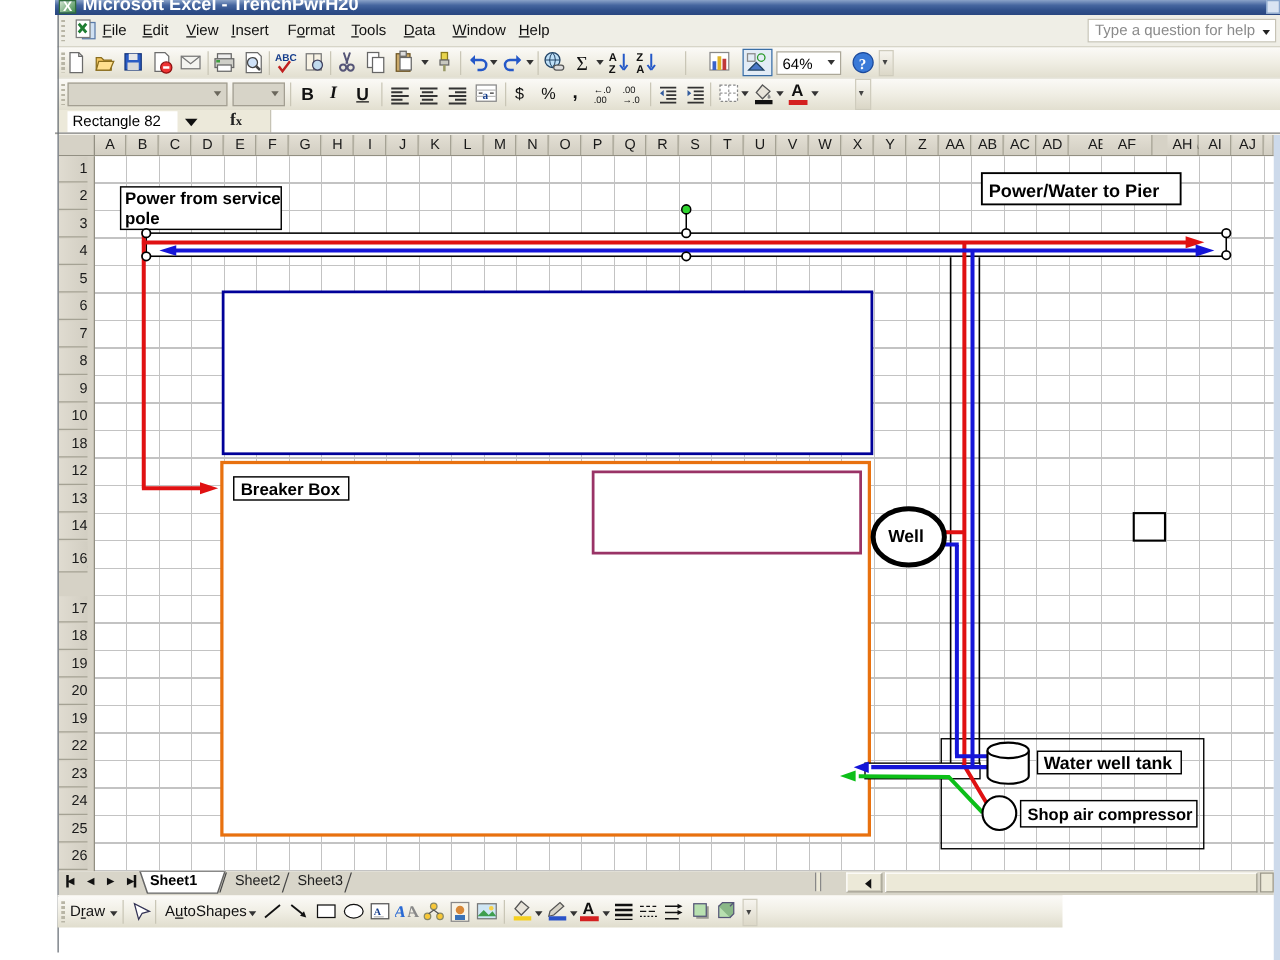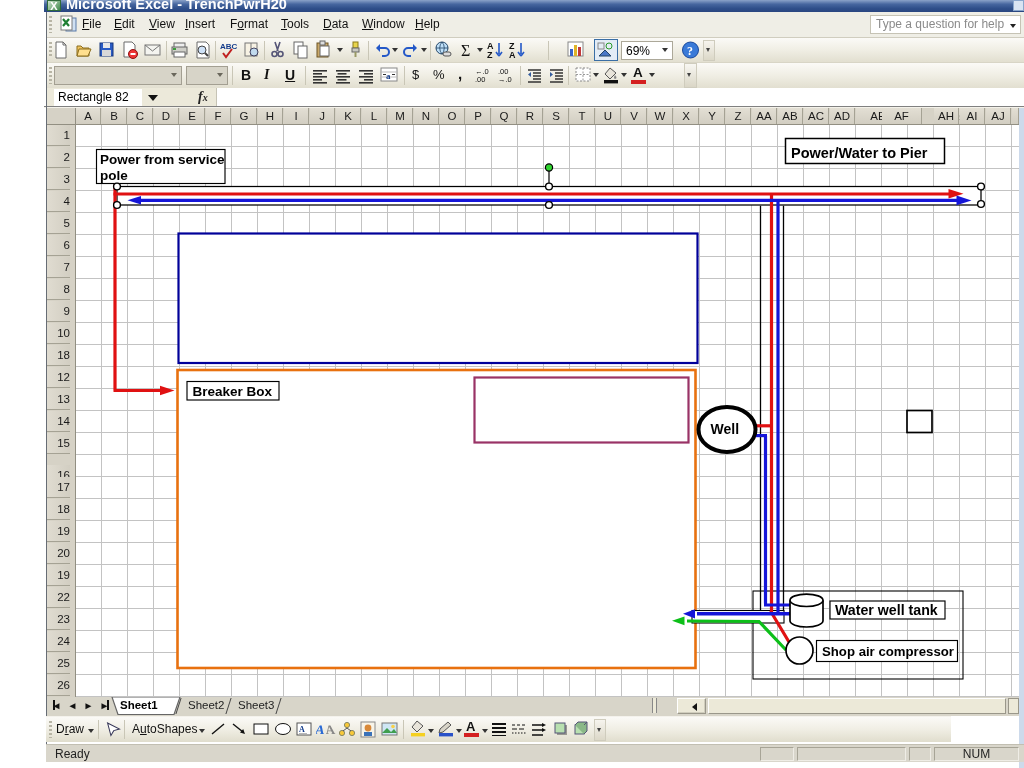--- a/index.html
+++ b/index.html
@@ -32,22 +32,22 @@
  background:repeating-linear-gradient(#b8b5a5 0 2px,transparent 2px 4px)}
 .tsep{position:absolute;width:1px;top:3px;height:19px;background:#c9c6b6}
 .dda{position:absolute;width:0;height:0;border:3px solid transparent;border-top:4px solid #333}
 .combo{position:absolute;top:3px;height:19px;background:#fff;border:1px solid #aca899}
 
 #namebox{left:54px;top:89px;width:88px;height:17px;background:#fff;font-size:12px;
  line-height:17px;padding-left:4px;color:#000}
 #namedd{left:145px;top:89px;width:16px;height:17px}
 #namedd:after{content:"";position:absolute;left:3px;top:6px;width:0;height:0;
  border:5px solid transparent;border-top:6px solid #111}
-#fxg{left:198px;top:89px;width:20px;height:17px;font-family:"Liberation Serif",serif;
- font-style:italic;font-weight:bold;font-size:14px;color:#222}
+#fxg{left:184px;top:89px;width:20px;height:17px;font-family:"Liberation Serif",serif;
+ font-weight:bold;font-size:14px;color:#222}
 #ffield{left:216px;top:88px;width:808px;height:18px;background:#fff;border-left:1px solid #c6c3b5}
 
 #corner{left:47px;top:108px;width:29px;height:17px;background:#d6d2c6;
  border-right:1.5px solid #928f82;border-bottom:1.5px solid #928f82}
 #colhdrs{left:76px;top:108px;width:943px;height:17px;background:#d6d2c6;overflow:hidden;
  border-bottom:1.5px solid #928f82}
 .ch{position:absolute;top:0;height:16px;border-right:1px solid #a5a294;color:#1a1a1a;
  font-size:11.5px;text-align:center;line-height:16px;
  background:linear-gradient(#e3dfd4,#d2cec2)}
 #rowhdrs{left:47px;top:125px;width:29px;height:572px;background:#d6d2c6;overflow:hidden;
@@ -56,21 +56,21 @@
  color:#1a1a1a;font-size:11.5px;text-align:right;line-height:20px;
  background:linear-gradient(90deg,#e0dcd1,#d2cec2)}
 #grid{left:76px;top:125px;width:943px;height:572px;background:#fff;
  background-image:
   repeating-linear-gradient(to right,transparent 0 25px,#c3c3c3 25px 26px),
   repeating-linear-gradient(to bottom,transparent 0 21px,#c3c3c3 21px 22px);}
 #winL{left:46px;top:12px;width:1px;height:750px;background:#676d75}
 #winR{left:1019px;top:108px;width:5px;height:660px;background:#cddaeb}
 
 #tabrow{left:47px;top:697px;width:972px;height:19px;background:#d8d5c9}
-#drawbar{left:46px;top:716px;width:905px;height:26px;
+#drawbar{left:46px;top:716px;width:804px;height:26px;
  background:linear-gradient(#fbfaf7,#f0eee4 50%,#e0ddcd);border-top:1px solid #f4f2ec}
 #statusbar{left:46px;top:744px;width:978px;height:18px;background:#d9d6cb;
  border-top:1px solid #c2bfb2;font-size:12px;color:#222}
 .sunken{position:absolute;top:2px;height:14px;border:1px solid #a7a496;
  border-bottom-color:#efede6;border-right-color:#efede6}
 
 .navb{position:absolute;top:1px;width:16px;height:15px;
  font-size:10px;color:#111;text-align:center;line-height:15px;letter-spacing:-1px}
 #tab1t{left:73px;top:2px;font-size:11.5px;font-weight:bold;color:#000}
 .tabt{position:absolute;top:2px;font-size:11.5px;color:#222}
@@ -220,21 +220,21 @@
         <rect x="8" y="5" width="3" height="11" fill="#e0b428"></rect>
         <rect x="12" y="7" width="3" height="9" fill="#c03838"></rect>
       </svg>
 <div class="abs" style="left:548px;top:1px;width:24px;height:22px;background:#e3ecf6;border:1px solid #3a6ea5"></div>
 <svg class="abs" style="left:550px;top:2px" width="20" height="21" viewBox="0 0 20 21">
         <rect x="2" y="3" width="6" height="6" fill="none" stroke="#888"></rect>
         <circle cx="13" cy="6" r="3" fill="none" stroke="#2a9a2a"></circle>
         <path d="M3 16 l6-6 6 6 z" fill="#4a78c8" stroke="#246"></path>
       </svg>
 <div class="combo" style="left:575px;width:52px">
-        <span style="display:block;margin:1px 0 0 4px;font-size:12px;line-height:16px;color:#000">69%</span>
+        <span style="display:block;margin:1px 0 0 4px;font-size:12px;line-height:16px;color:#000">64%</span>
       </div>
 <div class="dda" style="left:616px;top:10px"></div>
 <svg class="abs" style="left:635px;top:2px" width="20" height="21" viewBox="0 0 20 21">
         <circle cx="9.5" cy="10" r="8" fill="#3a7ad8" stroke="#1c4a9c"></circle>
         <text x="6" y="15" font-size="12" font-weight="bold" fill="#fff" font-family="Liberation Serif">?</text>
       </svg>
 <div class="abs" style="left:657px;top:2px;width:12px;height:21px;background:linear-gradient(#f6f4ee,#dcd8c8);border:1px solid #cfccbd">
         <div style="margin:4px 0 0 2px;font-size:8px;color:#444">▾</div>
       </div>
 </div>
@@ -375,21 +375,21 @@
 <div class="rh" style="top:110px">6</div>
 <div class="rh" style="top:132px">7</div>
 <div class="rh" style="top:154px">8</div>
 <div class="rh" style="top:176px">9</div>
 <div class="rh" style="top:198px">10</div>
 <div class="rh" style="top:220px">18</div>
 <div class="rh" style="top:242px">12</div>
 <div class="rh" style="top:264px">13</div>
 <div class="rh" style="top:286px">14</div>
 <div class="rh" style="top:308px">15</div>
-<div class="rh" style="top:340px">16</div>
+<div class="rh" style="top:312px">16</div>
 <div class="rh" style="top:352px">17</div>
 <div class="rh" style="top:374px">18</div>
 <div class="rh" style="top:396px">19</div>
 <div class="rh" style="top:418px">20</div>
 <div class="rh" style="top:440px">19</div>
 <div class="rh" style="top:462px">22</div>
 <div class="rh" style="top:484px">23</div>
 <div class="rh" style="top:506px">24</div>
 <div class="rh" style="top:528px">25</div>
 <div class="rh" style="top:550px">26</div>
@@ -504,27 +504,20 @@
       </svg>
 <svg class="abs" style="left:526px;top:3px" width="20" height="20" viewBox="0 0 20 20">
         <rect x="3" y="5" width="9" height="9" fill="#b8e0b0" stroke="#557"></rect>
         <path d="M3 5 l3-3 h9 v9 l-3 3 M12 5 l3-3" fill="#8ab888" stroke="#557"></path>
       </svg>
 <div class="abs" style="left:548px;top:2px;width:12px;height:22px;background:linear-gradient(#f6f4ee,#dcd8c8);border:1px solid #cfccbd">
         <div style="position:absolute;left:2px;top:5px;font-size:8px;color:#444">▾</div>
       </div>
 </div>
 
-<div class="abs" id="statusbar">
- <span class="abs" style="left:9px;top:2px">Ready</span>
- <span class="sunken" style="left:714px;width:34px"></span>
- <span class="sunken" style="left:751px;width:109px"></span>
- <span class="sunken" style="left:863px;width:22px"></span>
- <span class="sunken" style="left:888px;width:85px;text-align:center;line-height:13px;color:#222">NUM</span>
-</div>
 
 <svg class="abs" id="diagram" viewBox="0 0 1024 768">
 <rect x="178.5" y="233.5" width="519" height="129.5" fill="#fff" stroke="#000099" stroke-width="2.2"></rect>
 <rect x="177.5" y="370" width="518" height="298" fill="#fff" stroke="#e8710f" stroke-width="2.6"></rect>
 <rect x="474.5" y="377.5" width="214" height="65" fill="#fff" stroke="#993366" stroke-width="2.2"></rect>
 <rect x="753" y="591" width="210" height="88" fill="none" stroke="#000" stroke-width="1.1"></rect>
 <rect x="907" y="410.5" width="25" height="22" fill="#fff" stroke="#000" stroke-width="1.7"></rect>
 <rect x="117" y="186.5" width="864" height="18.5" fill="#fff" stroke="#000" stroke-width="1.25"></rect>
 <path d="M760.5 205.8 V610.5 M783.5 205.8 V610.5" stroke="#000" stroke-width="1.3" fill="none"></path>
 <rect x="692" y="610.5" width="92" height="12.5" fill="#fff" stroke="#000" stroke-width="1.1"></rect>

